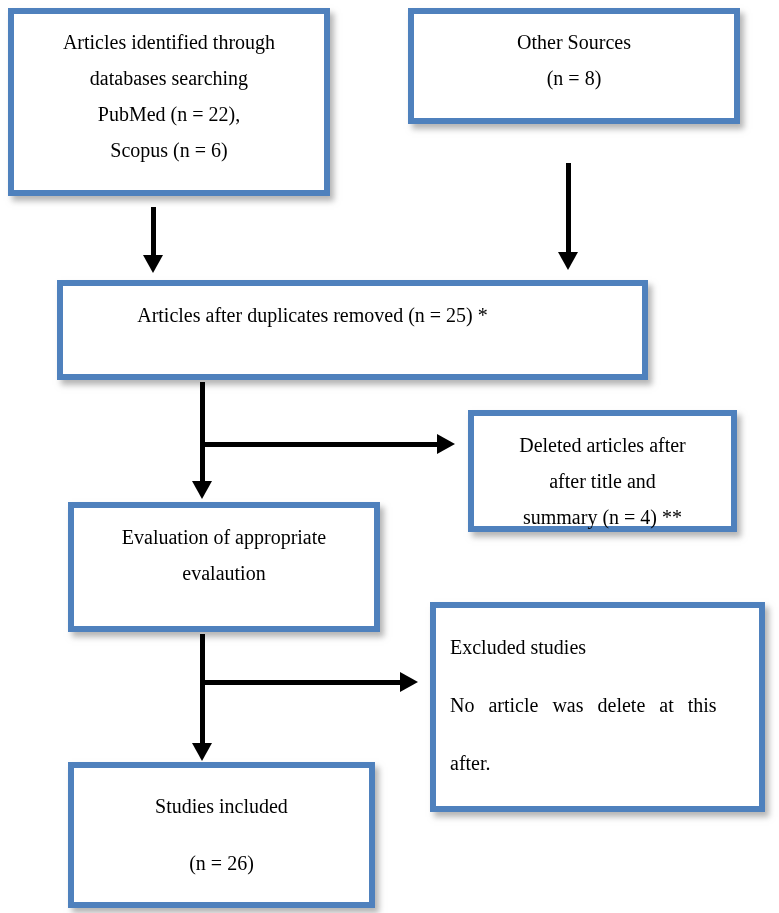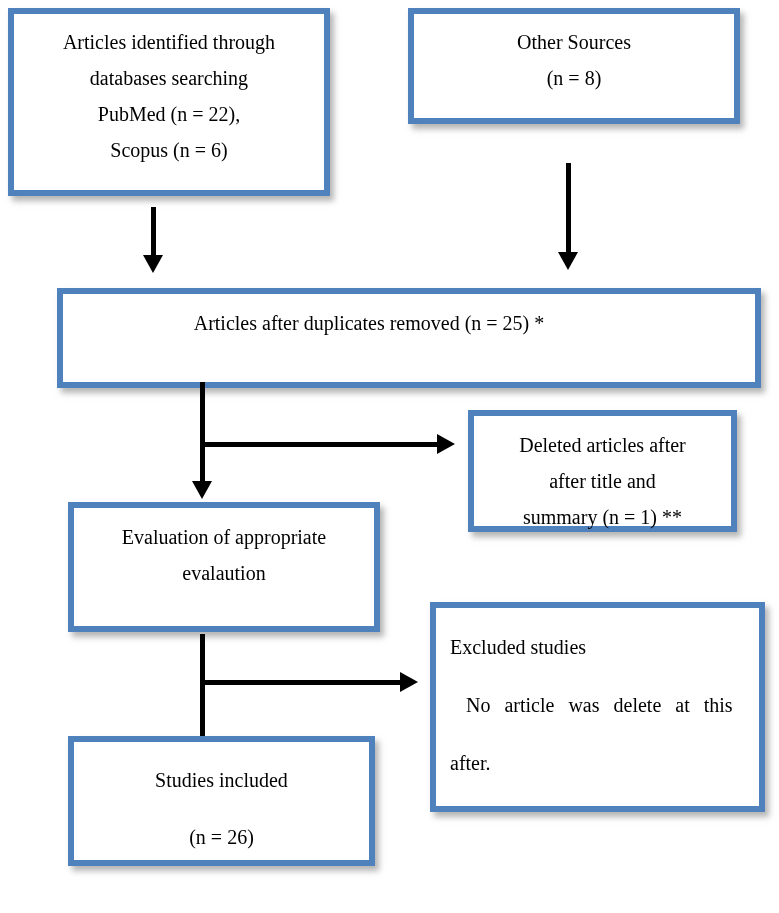--- a/index.html
+++ b/index.html
@@ -25,28 +25,28 @@
     border: 6px solid var(--box-border);
     box-shadow: 4px 5px 6px rgba(120,120,120,0.55);
     font-size: 20px;
     line-height: 36px;
     text-align: center;
   }
   .line { white-space: nowrap; }
   
   .box-identification   { left: 8px;   top: 8px;   width: 322px; height: 188px; padding-top: 10px; }
   .box-other-sources    { left: 408px; top: 8px;   width: 332px; height: 116px; padding-top: 10px; }
-  .box-duplicates       { left: 57px;  top: 288px; width: 704px; height: 100px; padding-top: 11px; padding-right: 80px; }
+  .box-duplicates       { left: 57px;  top: 280px; width: 591px; height: 100px; padding-top: 11px; padding-right: 80px; }
   .box-deleted          { left: 468px; top: 410px; width: 269px; height: 122px; padding-top: 11px; }
   .box-evaluation       { left: 68px;  top: 502px; width: 312px; height: 130px; padding-top: 11px; }
   .box-excluded         { left: 430px; top: 602px; width: 335px; height: 210px; padding: 10px 16px 0 14px;
                           text-align: left; line-height: 58px; }
   .box-excluded .line   { white-space: normal; }
-  .box-excluded .wide   { word-spacing: 9px; margin-left: 16px; }
-  .box-included         { left: 68px;  top: 736px; width: 307px; height: 130px; padding-top: 10px; line-height: 57px; }
+  .box-excluded .wide   { word-spacing: 9px; }
+  .box-included         { left: 68px;  top: 762px; width: 307px; height: 146px; padding-top: 10px; line-height: 57px; }
   
   .shaft { position: absolute; background: var(--arrow-color); }
   .head  { position: absolute; width: 0; height: 0; }
   .head.down  { border-left: 10px solid transparent; border-right: 10px solid transparent; border-top: 18px solid var(--arrow-color); }
   .head.right { border-top: 10px solid transparent; border-bottom: 10px solid transparent; border-left: 18px solid var(--arrow-color); }
 
   .a1-shaft  { left: 151px; top: 207px; width: 5px; height: 49px; }
   .a1-head   { left: 143px; top: 255px; }
   .a2-shaft  { left: 566px; top: 163px; width: 5px; height: 90px; }
   .a2-head   { left: 558px; top: 252px; }
@@ -95,21 +95,21 @@
     <div class="head down a3v-head"></div>
   </div>
   <div>
     <div class="shaft a3h-shaft"></div>
     <div class="head right a3h-head"></div>
   </div>
 
   <div class="box box-deleted">
     <div class="line">Deleted articles after</div>
     <div class="line">after title and</div>
-    <div class="line">summary (n = 1) **</div>
+    <div class="line">summary (n = 4) **</div>
   </div>
 
   <div class="box box-evaluation">
     <div class="line">Evaluation of appropriate</div>
     <div class="line">evalaution</div>
   </div>
 
   <div>
     <div class="shaft a4v-shaft"></div>
     <div class="head down a4v-head"></div>

